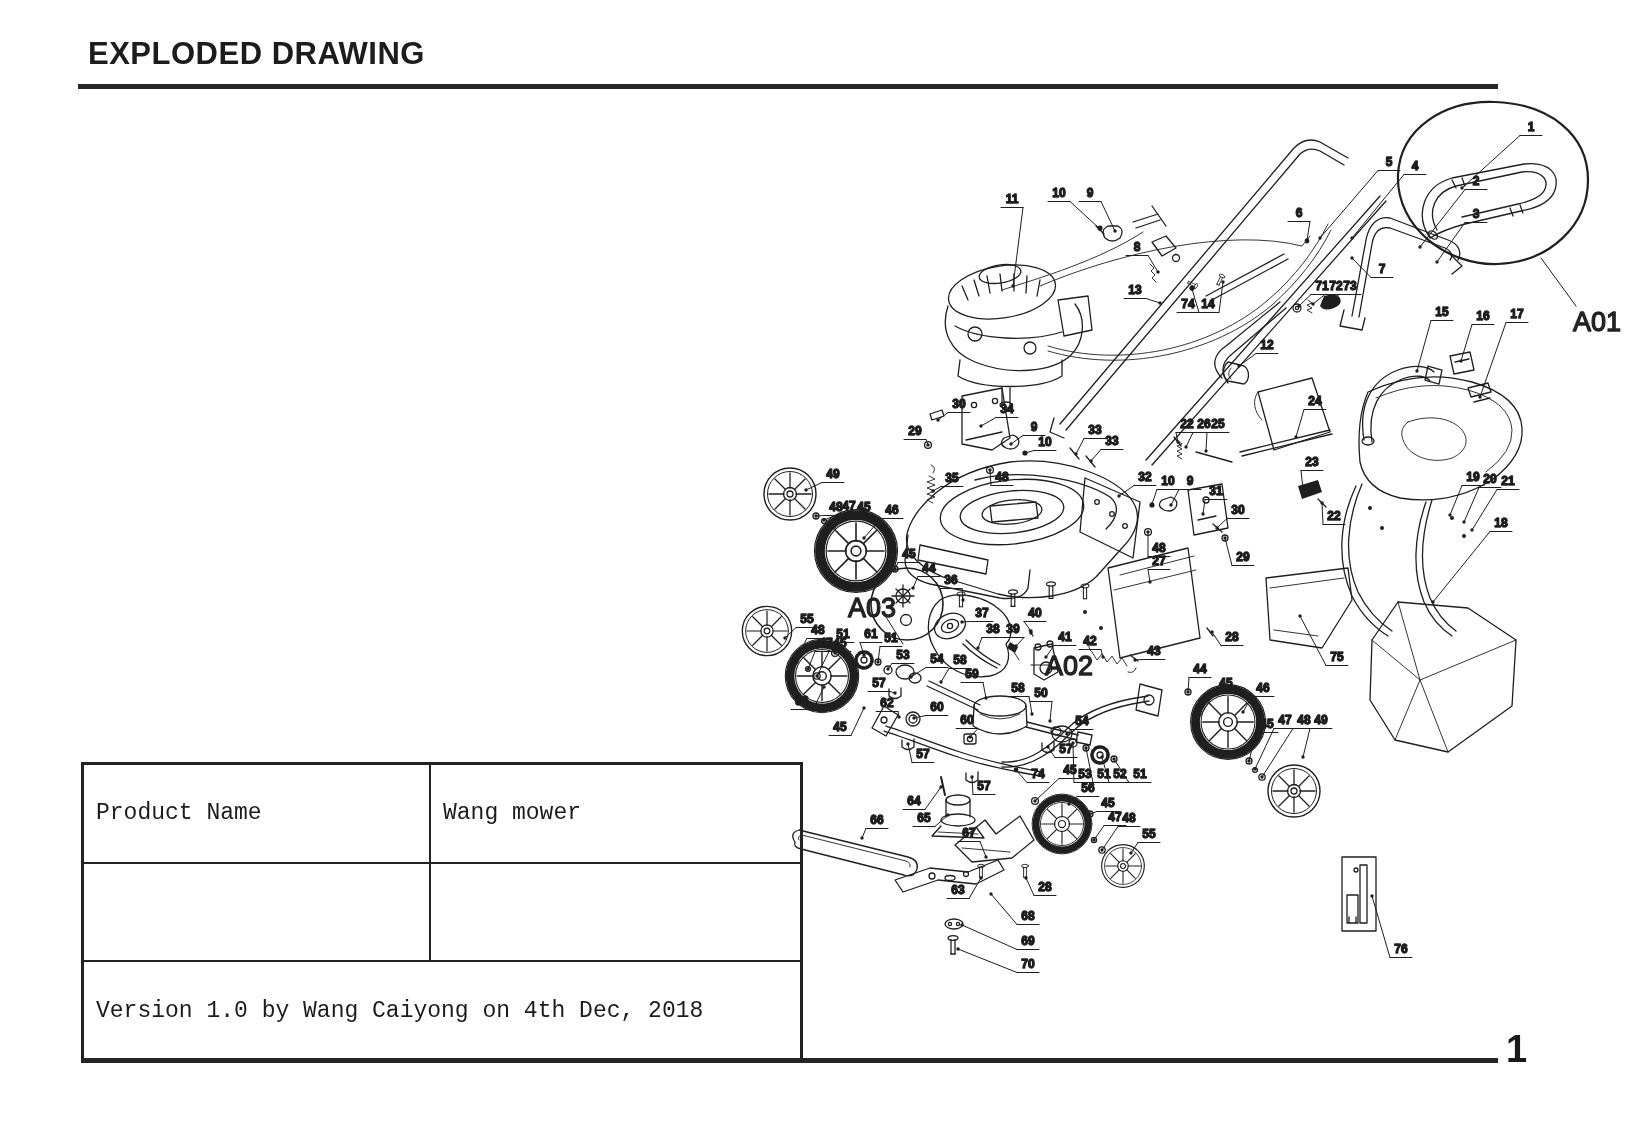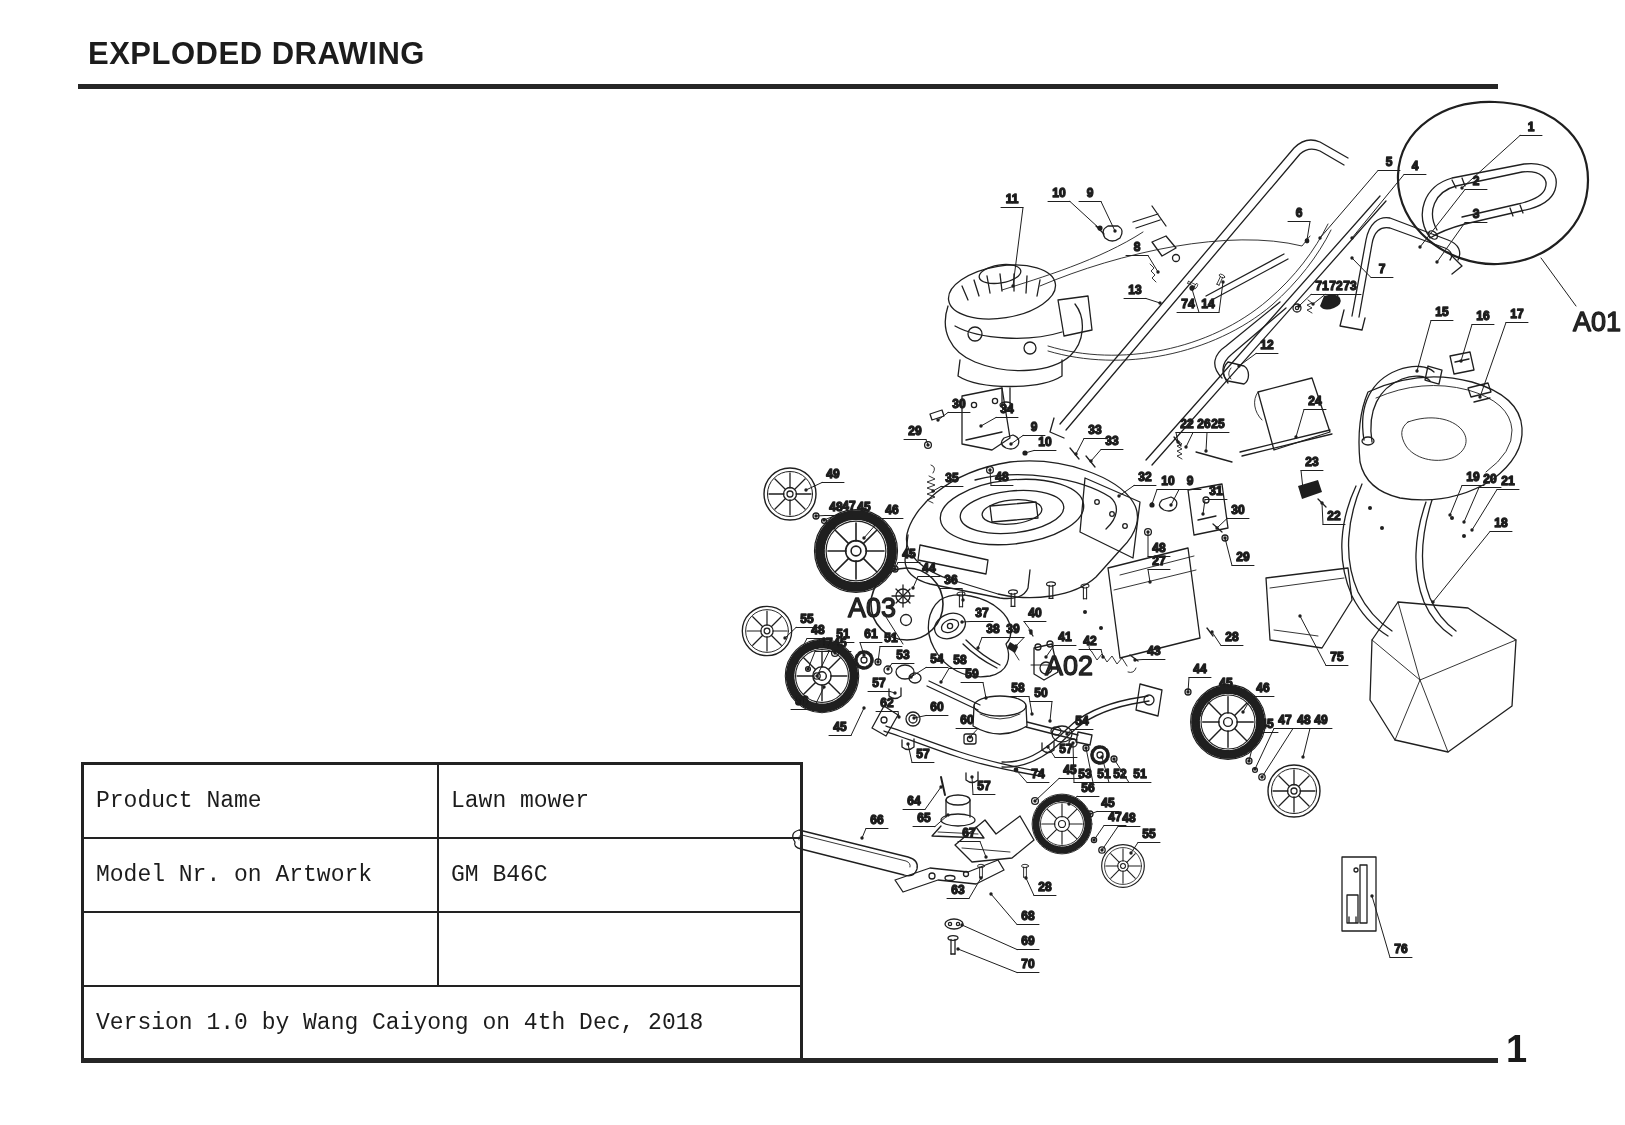--- a/index.html
+++ b/index.html
@@ -13,21 +13,21 @@
   .pageno{position:absolute;left:1506px;top:1028px;font-size:38px;font-weight:600;color:#1a1a1a;}
   svg.diagram{position:absolute;left:0;top:0;}
   .art{stroke:#1f1f1f;fill:none;stroke-width:1.3;stroke-linecap:round;stroke-linejoin:round;}
   .art .thin{stroke-width:.9;}
   .art .thick{stroke-width:2.2;}
   .art .dark{fill:#1f1f1f;stroke:none;}
   
   table.info{position:absolute;left:81px;top:762px;width:722px;height:300px;
              border-collapse:collapse;table-layout:fixed;
              font-family:"Liberation Mono",monospace;font-size:23px;color:#1c1c1c;}
-  table.info td{border:2.5px solid #222;padding:0 8px 0 12px;height:50px;vertical-align:middle;
+  table.info td{border:2.5px solid #222;padding:0 0 0 12px;height:50px;vertical-align:middle;
                 white-space:nowrap;overflow:hidden;}
   table.info{border:3px solid #222;}
   td.c1{width:333px;}
   
   .co-num{font-family:"Liberation Sans",sans-serif;font-size:12px;font-weight:bold;fill:#111;}
   .co-big{font-family:"Liberation Sans",sans-serif;font-size:27px;fill:#2a2a2a;}
   .co-line{stroke:#1f1f1f;stroke-width:1;fill:none;}
 </style>
 </head>
 <body>
@@ -1125,25 +1125,21 @@
             <text x="872" y="617" text-anchor="middle" class="co-big">A03</text>
           </g>
         </g>
     </g>
   </svg>
 
   <table class="info">
     <tbody>
         <tr>
       <td class="c1">Product Name</td>
-      <td>Lawn mower</td>
-    </tr>
-    <tr>
-      <td class="c1">Model Nr. on Artwork</td>
-      <td>GM B46C</td>
+      <td>Wang mower</td>
     </tr>
     <tr>
       <td class="c1"></td>
       <td></td>
     </tr>
     <tr>
       <td colspan="2">Version 1.0 by Wang Caiyong on 4th Dec, 2018</td>
     </tr>
   </tbody>
     </table>

